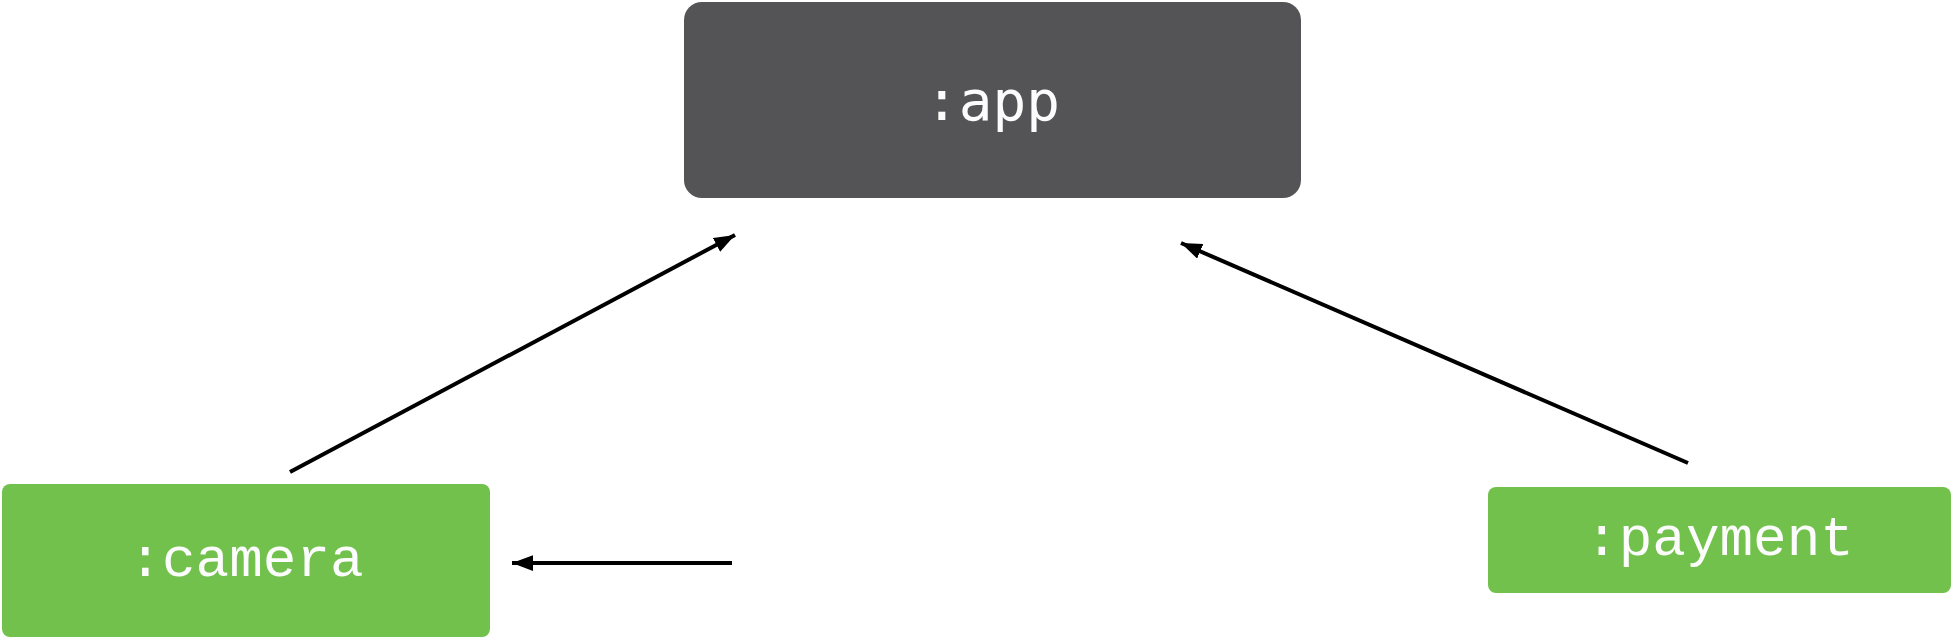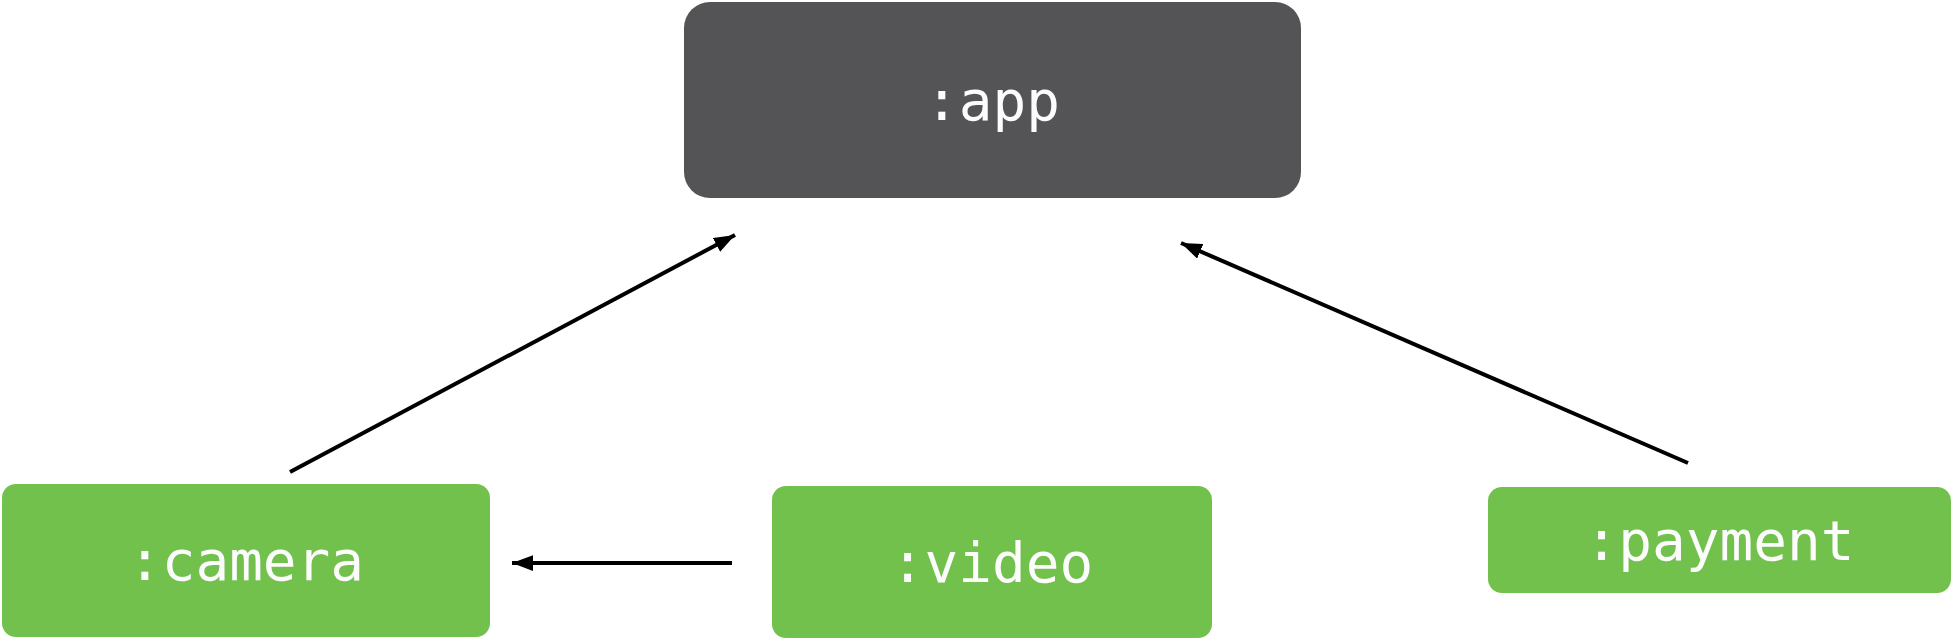--- a/index.html
+++ b/index.html
@@ -42,26 +42,27 @@
     font-weight: 400;
     color: var(--node-text, #fcfcfc);
     white-space: pre;
     letter-spacing: 0;
   }
   .node-app {
     left: 684px;
     top: 2px;
     width: 617px;
     height: 196px;
-    border-radius: 26px;
+    border-radius: 18px;
     background: var(--app-node-bg, #545456);
   }
   .node-feature {
     background: var(--feature-node-bg, #71c14c);
-    border-radius: 14px;
+    border-radius: 8px;
+    font-family: Liberation Mono, monospace;
   }
   .node-camera {
     left: 2px;
     top: 484px;
     width: 488px;
     height: 153px;
   }
   .node-video {
     left: 772px;
     top: 486px;
@@ -92,21 +93,18 @@
   </svg>
 
   <div class="node node-app">
     <span class="node-label">:app</span>
   </div>
 
   <div class="node node-feature node-camera">
     <span class="node-label">:camera</span>
   </div>
 
-  <div class="node node-feature node-video">
-    <span class="node-label">:video</span>
-  </div>
 
   <div class="node node-feature node-payment">
     <span class="node-label">:payment</span>
   </div>
 
 </div>
 
 </body></html>

